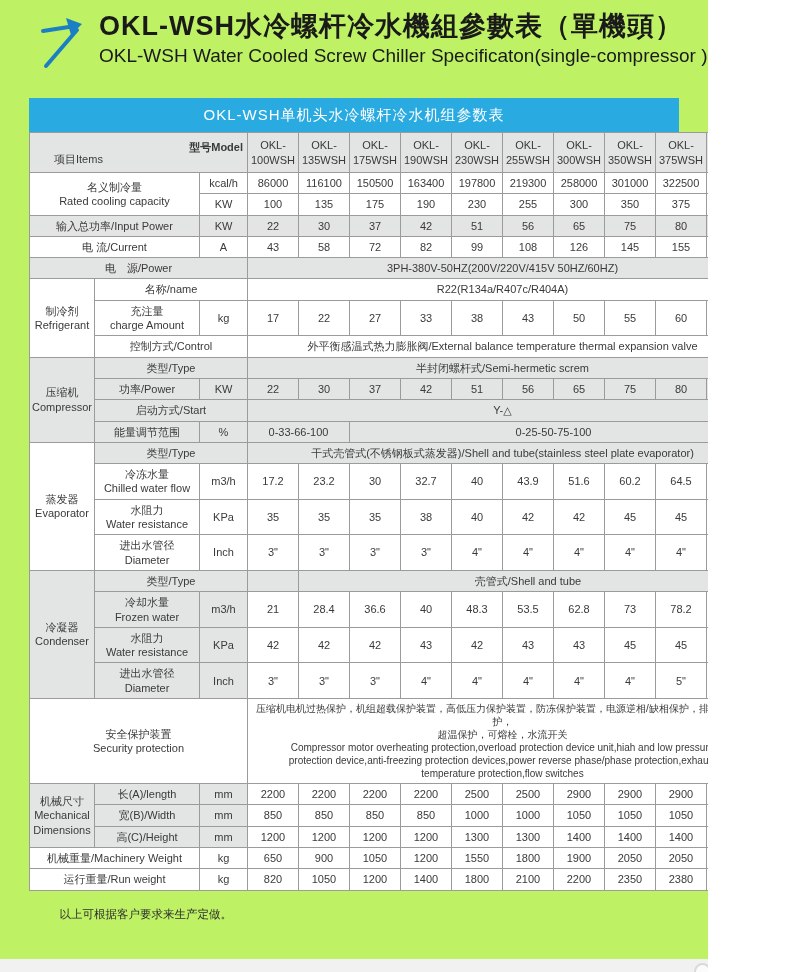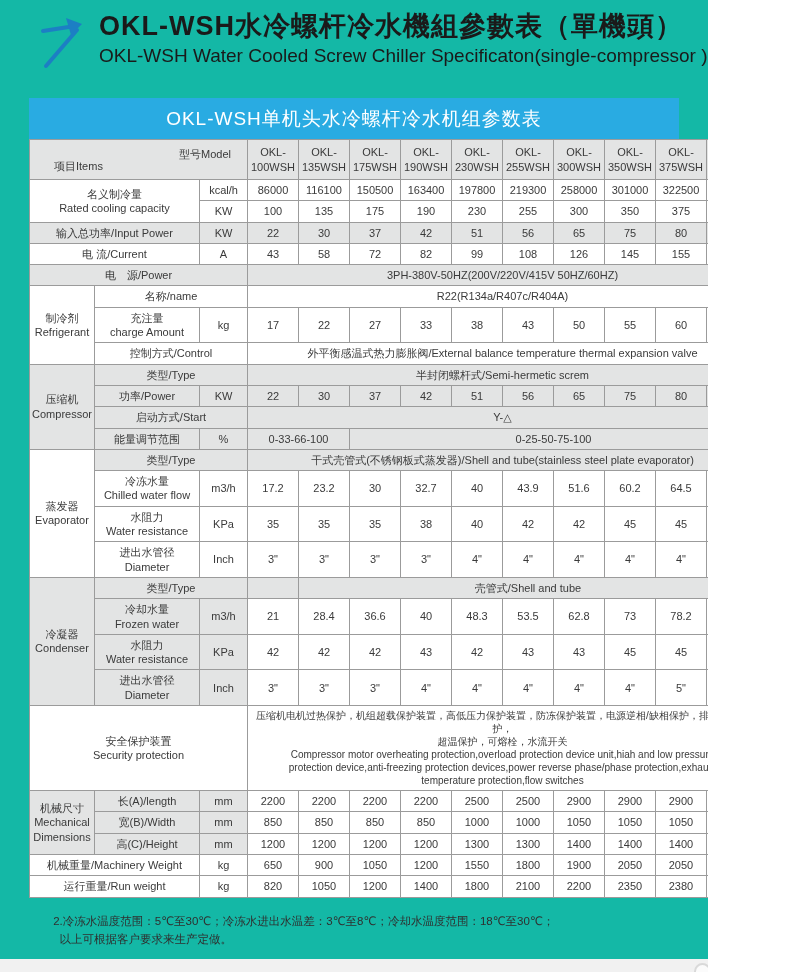--- a/index.html
+++ b/index.html
@@ -1,47 +1,47 @@
 <!DOCTYPE html>
 <html><head>
 <meta charset="utf-8">
 <style>
   * { box-sizing: border-box; }
   html,body { margin:0; padding:0; background:#ffffff; }
   body { font-family: "Liberation Sans","DejaVu Sans",sans-serif; color:#3a3a3a; }
-  .page { position:relative; width:708px; height:972px; background:#14b8a6; overflow:hidden; }
+  .page { position:relative; width:708px; height:972px; background:#bef264; overflow:hidden; }
 
   
   .doc-header { display:flex; align-items:flex-start; padding:10px 0 0 33px; }
   .logo { width:64px; height:60px; flex:0 0 64px; margin-top:4px; }
   .titles { margin-left:2px; }
   .title-zh { font-size:27px; font-weight:bold; color:#1a1a1a; letter-spacing:1px; margin:0; line-height:1.25; }
   .title-en { font-size:19px; color:#1a1a1a; margin:1px 0 0 0; line-height:1.2; }
 
   
   .table-wrap { margin:24px 29px 0 29px; }
-  .blue-bar { background:#29ABE2; color:#ffffff; text-align:center; font-size:19px;
+  .blue-bar { background:#29ABE2; color:#ffffff; text-align:center; font-size:15px;
               padding:8px 0 7px 0; letter-spacing:1px; }
   table.spec { border-collapse:collapse; width:100%; table-layout:fixed;
                font-size:11px; border:1.5px solid #808080; }
   table.spec td { border:1px solid #9b9b9b; text-align:center; vertical-align:middle;
                   padding:3px 1px; line-height:1.3; white-space:pre-line; background:#fff;
                   overflow:hidden; }
   tr.g td { background:#e3e4e4; }
   tr.lg td.sec, tr.lg td.lab, tr.lg td.unit { background:#e3e4e4; }
   td.forcew { background:#ffffff !important;margin-left:44px; }
   td.left { text-align:left; padding:4px 6px; font-size:10px; line-height:1.4; }
   td.model { line-height:1.25; padding:5px 1px; }
   td.corner { position:relative; height:40px;
               background-image:linear-gradient(to bottom right,
                  transparent calc(50% - 0.6px), #9b9b9b calc(50% - 0.6px),
                  #9b9b9b calc(50% + 0.6px), transparent calc(50% + 0.6px)); }
   tr.g td.corner { background-color:#e3e4e4; }
   .ci { position:absolute; left:24px; bottom:6px; }
-  .cm { position:absolute; right:16px; top:7px; }
+  .cm { position:absolute; right:4px; top:7px;font-weight:bold; }
 
   
   .notes { margin:14px 30px 0 34px; font-size:11.5px; line-height:1.62; color:#2f2f2f; }
   .note-line { white-space:pre-wrap; }
 
   
   .footer-strip { position:absolute; left:0; bottom:0; width:790px; height:13px; background:#f1f1f1; }
   .footer-circle { position:absolute; width:17px; height:17px; border:2px solid #d9d9d9;
                    border-radius:50%; background:#fbfbfb; top:4px; }
   .fc1 { left:694px; } .fc2 { left:748px; }
@@ -396,21 +396,20 @@
             <td class="d">2200</td>
             <td class="d">2350</td>
             <td class="d">2380</td>
             <td class="d">2530</td>
           </tr>
         </tbody>
     </table>
   </div>
 
   <div class="notes">
-      <div class="note-line">      2.冷冻水温度范围：5℃至30℃；冷冻水进出水温差：3℃至8℃；冷却水温度范围：18℃至30℃；</div>
       <div class="note-line">        以上可根据客户要求来生产定做。</div>
     </div>
 
   <div class="footer-strip">
     <div class="footer-circle fc1"></div>
     <div class="footer-circle fc2"></div>
   </div>
 
 </div>
 

